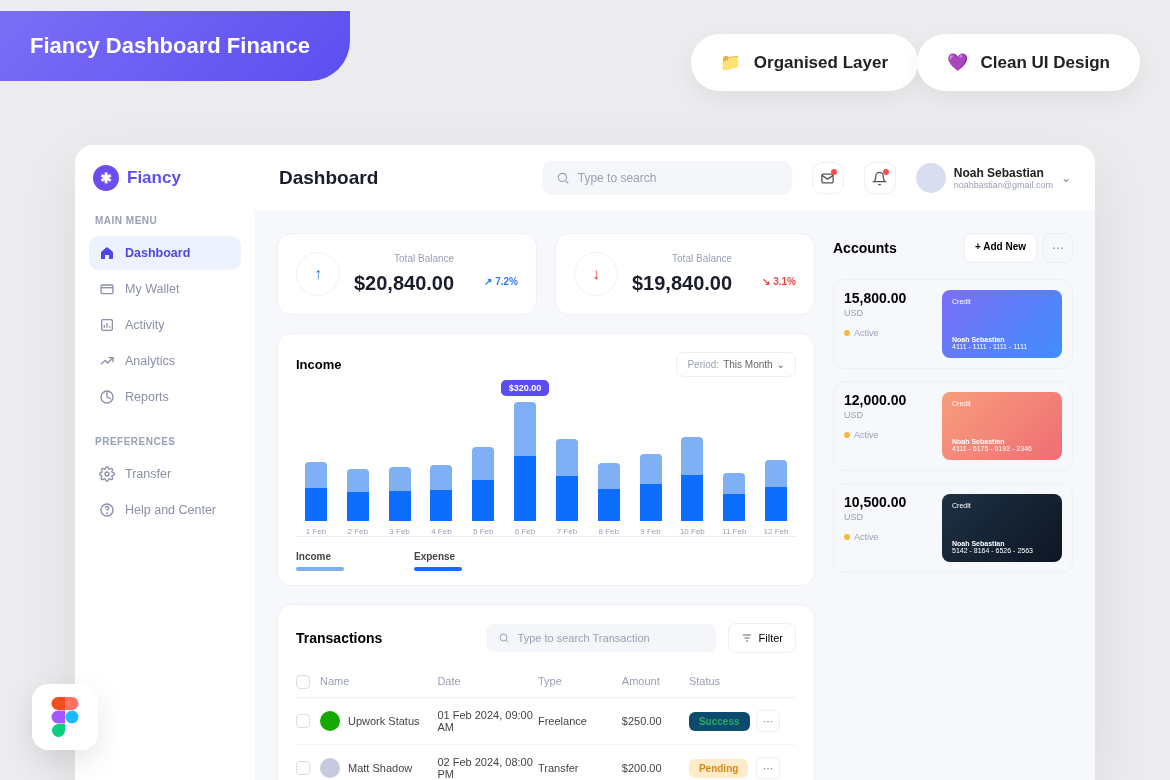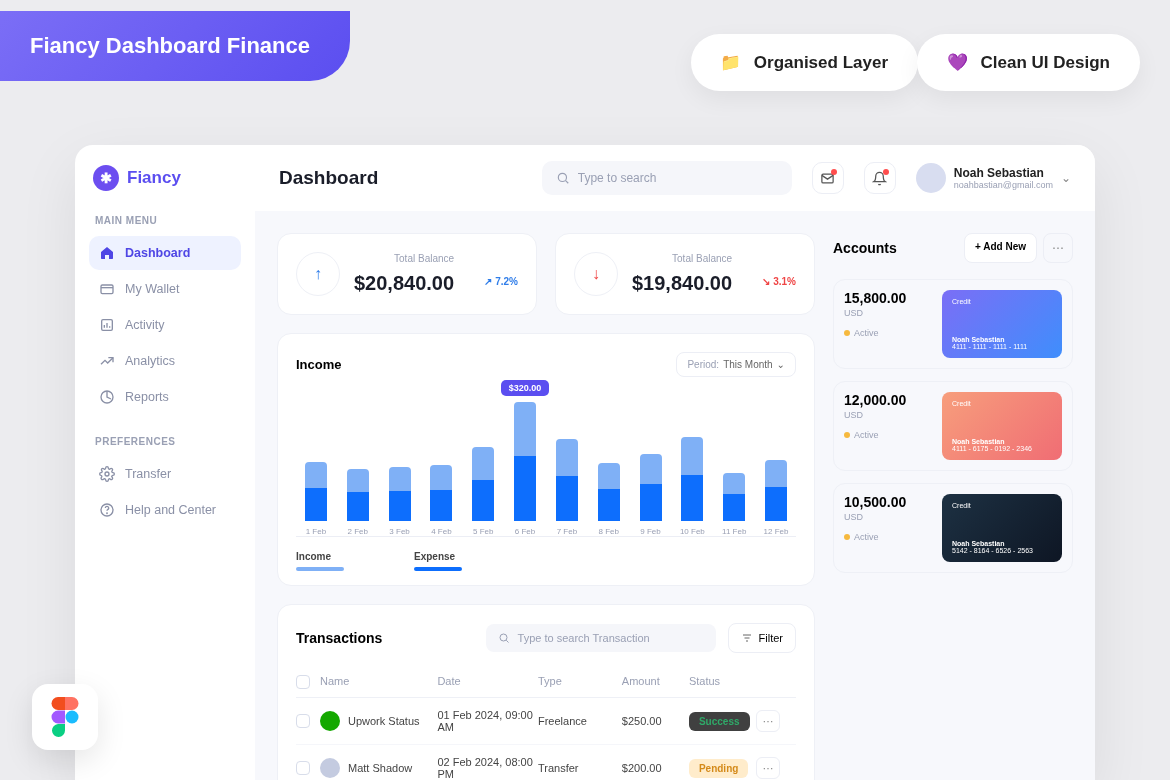--- a/index.html
+++ b/index.html
@@ -89,21 +89,21 @@
 .trans-head h3 { font-size: 14px; font-weight: 700; }
 .trans-search { margin-left: auto; display: flex; align-items: center; gap: 8px; background: #f5f6fa; border-radius: 8px; padding: 8px 12px; width: 230px; font-size: 11px; color: #9aa0b4; }
 .filter-btn { border: 1px solid #eceef5; border-radius: 8px; padding: 8px 12px; font-size: 11px; display: flex; align-items: center; gap: 6px; cursor: pointer; }
 .trans-table { width: 100%; font-size: 11px; }
 .tr-head { display: grid; grid-template-columns: 24px 1.4fr 1.2fr 1fr 0.8fr 0.8fr 40px; padding: 8px 0; color: #9aa0b4; font-weight: 500; border-bottom: 1px solid #eef0f6; }
 .tr-row { display: grid; grid-template-columns: 24px 1.4fr 1.2fr 1fr 0.8fr 0.8fr 40px; padding: 11px 0; align-items: center; border-bottom: 1px solid #f5f6fa; color: #444; }
 .checkbox { width: 14px; height: 14px; border: 1px solid #d8ddea; border-radius: 4px; cursor: pointer; }
 .name-cell { display: flex; align-items: center; gap: 8px; }
 .row-avatar { width: 20px; height: 20px; border-radius: 50%; }
 .badge { display: inline-block; padding: 4px 10px; border-radius: 6px; font-size: 10px; font-weight: 600; }
-.badge.success { background: #404040; color: #2fa968; }
+.badge.success { background: #0c4a6e; color: #2fa968; }
 .badge.pending { background: #ffeccb; color: #d48a1a; }
 .row-more { border: 1px solid #eceef5; border-radius: 6px; width: 24px; height: 22px; display: flex; align-items: center; justify-content: center; color: #888; cursor: pointer; }
 
 .figma-badge { position: absolute; left: 32px; bottom: 30px; width: 66px; height: 66px; background: #fff; border-radius: 16px; box-shadow: 0 10px 30px rgba(0,0,0,0.1); display: flex; align-items: center; justify-content: center; }
 
 svg { display: block; }
 </style>
 </head>
 <body>
 

